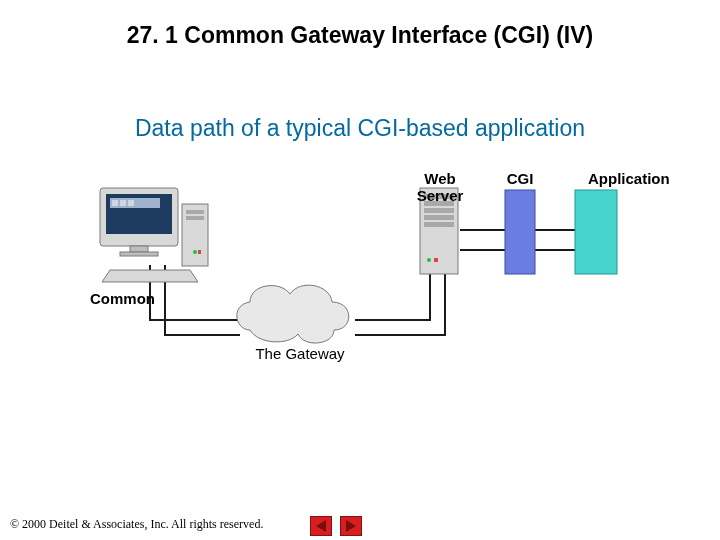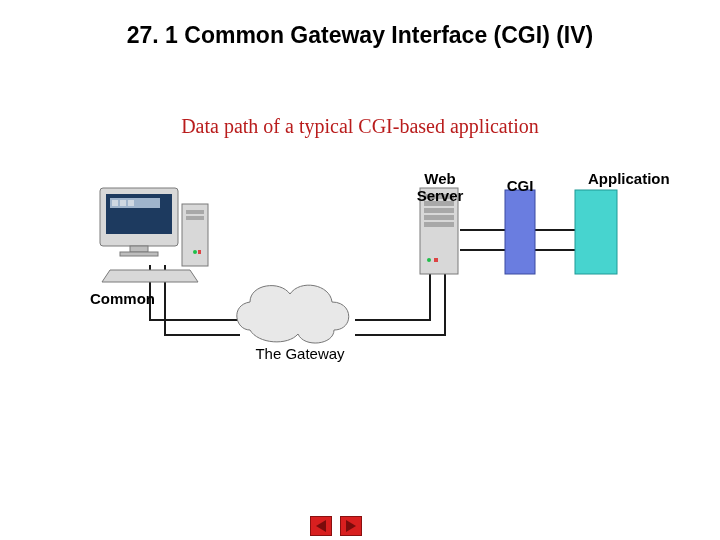--- a/index.html
+++ b/index.html
@@ -19,23 +19,23 @@
     top: 22px; left: 0; right: 0;
     text-align: center;
     font-weight: bold;
     font-size: 23px;
     color: #000;
   }
   .subtitle {
     position: absolute;
     top: 115px; left: 0; right: 0;
     text-align: center;
-    font-family: Liberation Serif, serif;
-    font-size: 20px;
-    color: #b91c1c;
+    font-family: Liberation Sans, sans-serif;
+    font-size: 23px;
+    color: #0369a1;
   }
   .diagram {
     position: absolute;
     left: 80px; top: 170px;
     width: 560px; height: 240px;
   }
   svg.diagram-svg { width: 560px; height: 240px; overflow: visible; }
   .dlabel {
     position: absolute;
     font-family: Arial, sans-serif;
@@ -150,24 +150,25 @@
         <rect x="354" y="88" width="4" height="4" fill="#d44"></rect>
       </g>
 
       <rect x="425" y="20" width="30" height="84" fill="#6a7de0" stroke="#3a4aa0"></rect>
 
       <rect x="495" y="20" width="42" height="84" fill="#47d4cf" stroke="#1f9a96"></rect>
     </svg>
 
     <div class="dlabel" style="left:10px; top:120px; width:50px">Common</div>
     <div class="dlabel" style="left:325px; top:0px; width:70px">Web Server</div>
-    <div class="dlabel" style="left:420px; top:7px; width:40px">CGI</div>
+    <div class="dlabel" style="left:420px; top:0px; width:40px">CGI</div>
     <div class="dlabel" style="left:508px; top:0px; width:72px">Application</div>
     <div class="dlabel" style="left:175px; top:175px; width:90px; font-weight:normal;">The Gateway</div>
   </div>
 
+  <div class="footer">© 2000 Deitel &amp; Associates, Inc. All rights reserved.</div>
 
   <div class="nav">
     <div class="nav-btn nav-prev" role="button" title="Previous"></div>
     <div class="nav-btn nav-next" role="button" title="Next"></div>
   </div>
 
 </div>
 
 </body></html>

